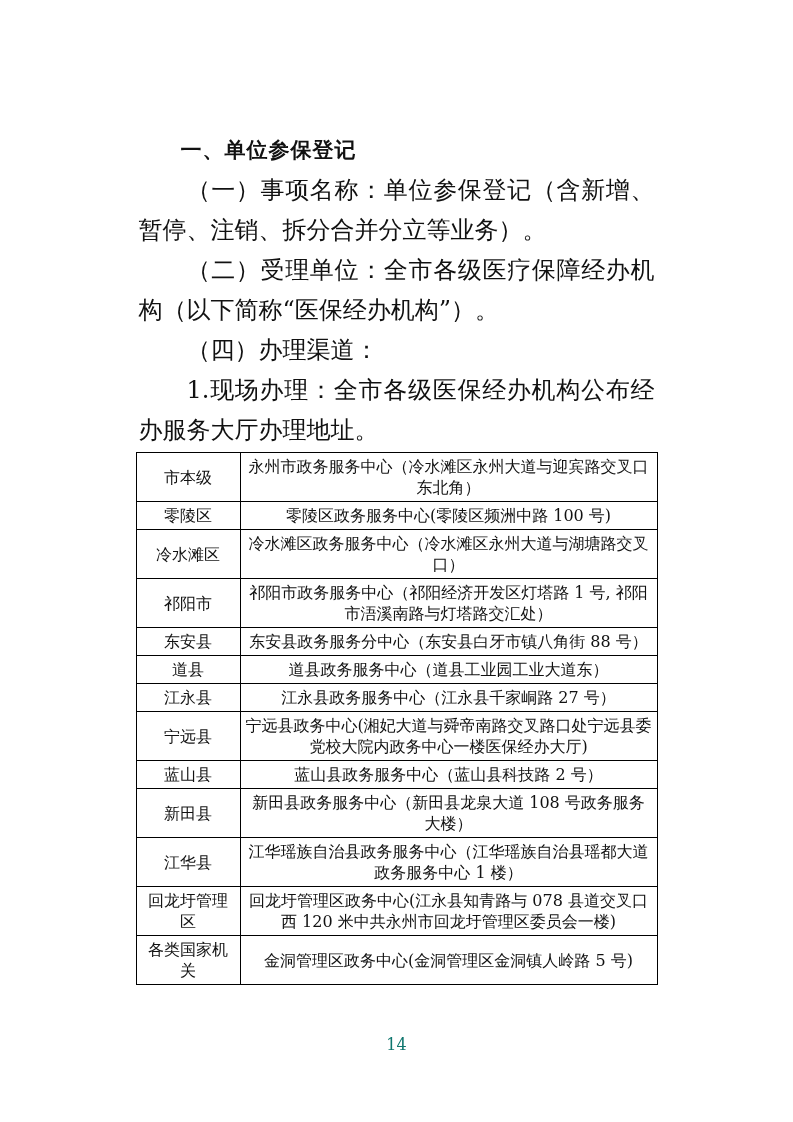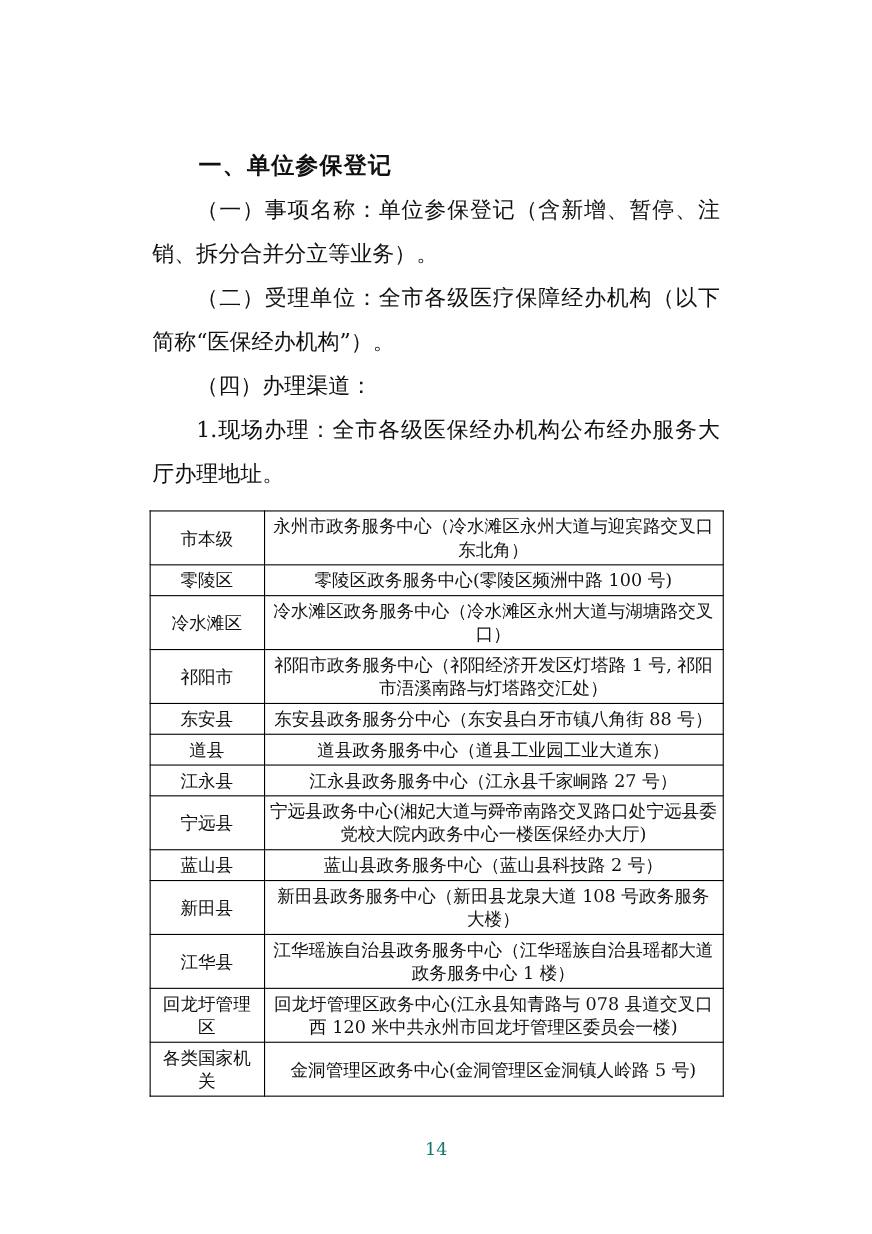--- a/index.html
+++ b/index.html
@@ -22,30 +22,30 @@
   .heading {
     margin: 0 3px;
     font-size: 21px;
     font-weight: bold;
     line-height: 40px;
     text-indent: 2em;
     letter-spacing: 1px;
   }
   .para {
     margin: 0 3px;
-    font-size: 20px;
+    font-size: 24px;
     line-height: 40px;
     text-indent: 2em;
     text-align: justify;
     text-justify: inter-character;
   }
   table.centers {
     border-collapse: collapse;
     width: 100%;
-    margin-top: 14px;
+    margin-top: 2px;
     font-size: 16px;
     line-height: 21px;
     table-layout: fixed;
   }
   table.centers td {
     border: 1px solid #000000;
     padding: 3px 4px;
     vertical-align: middle;
     word-break: break-all;
   }

